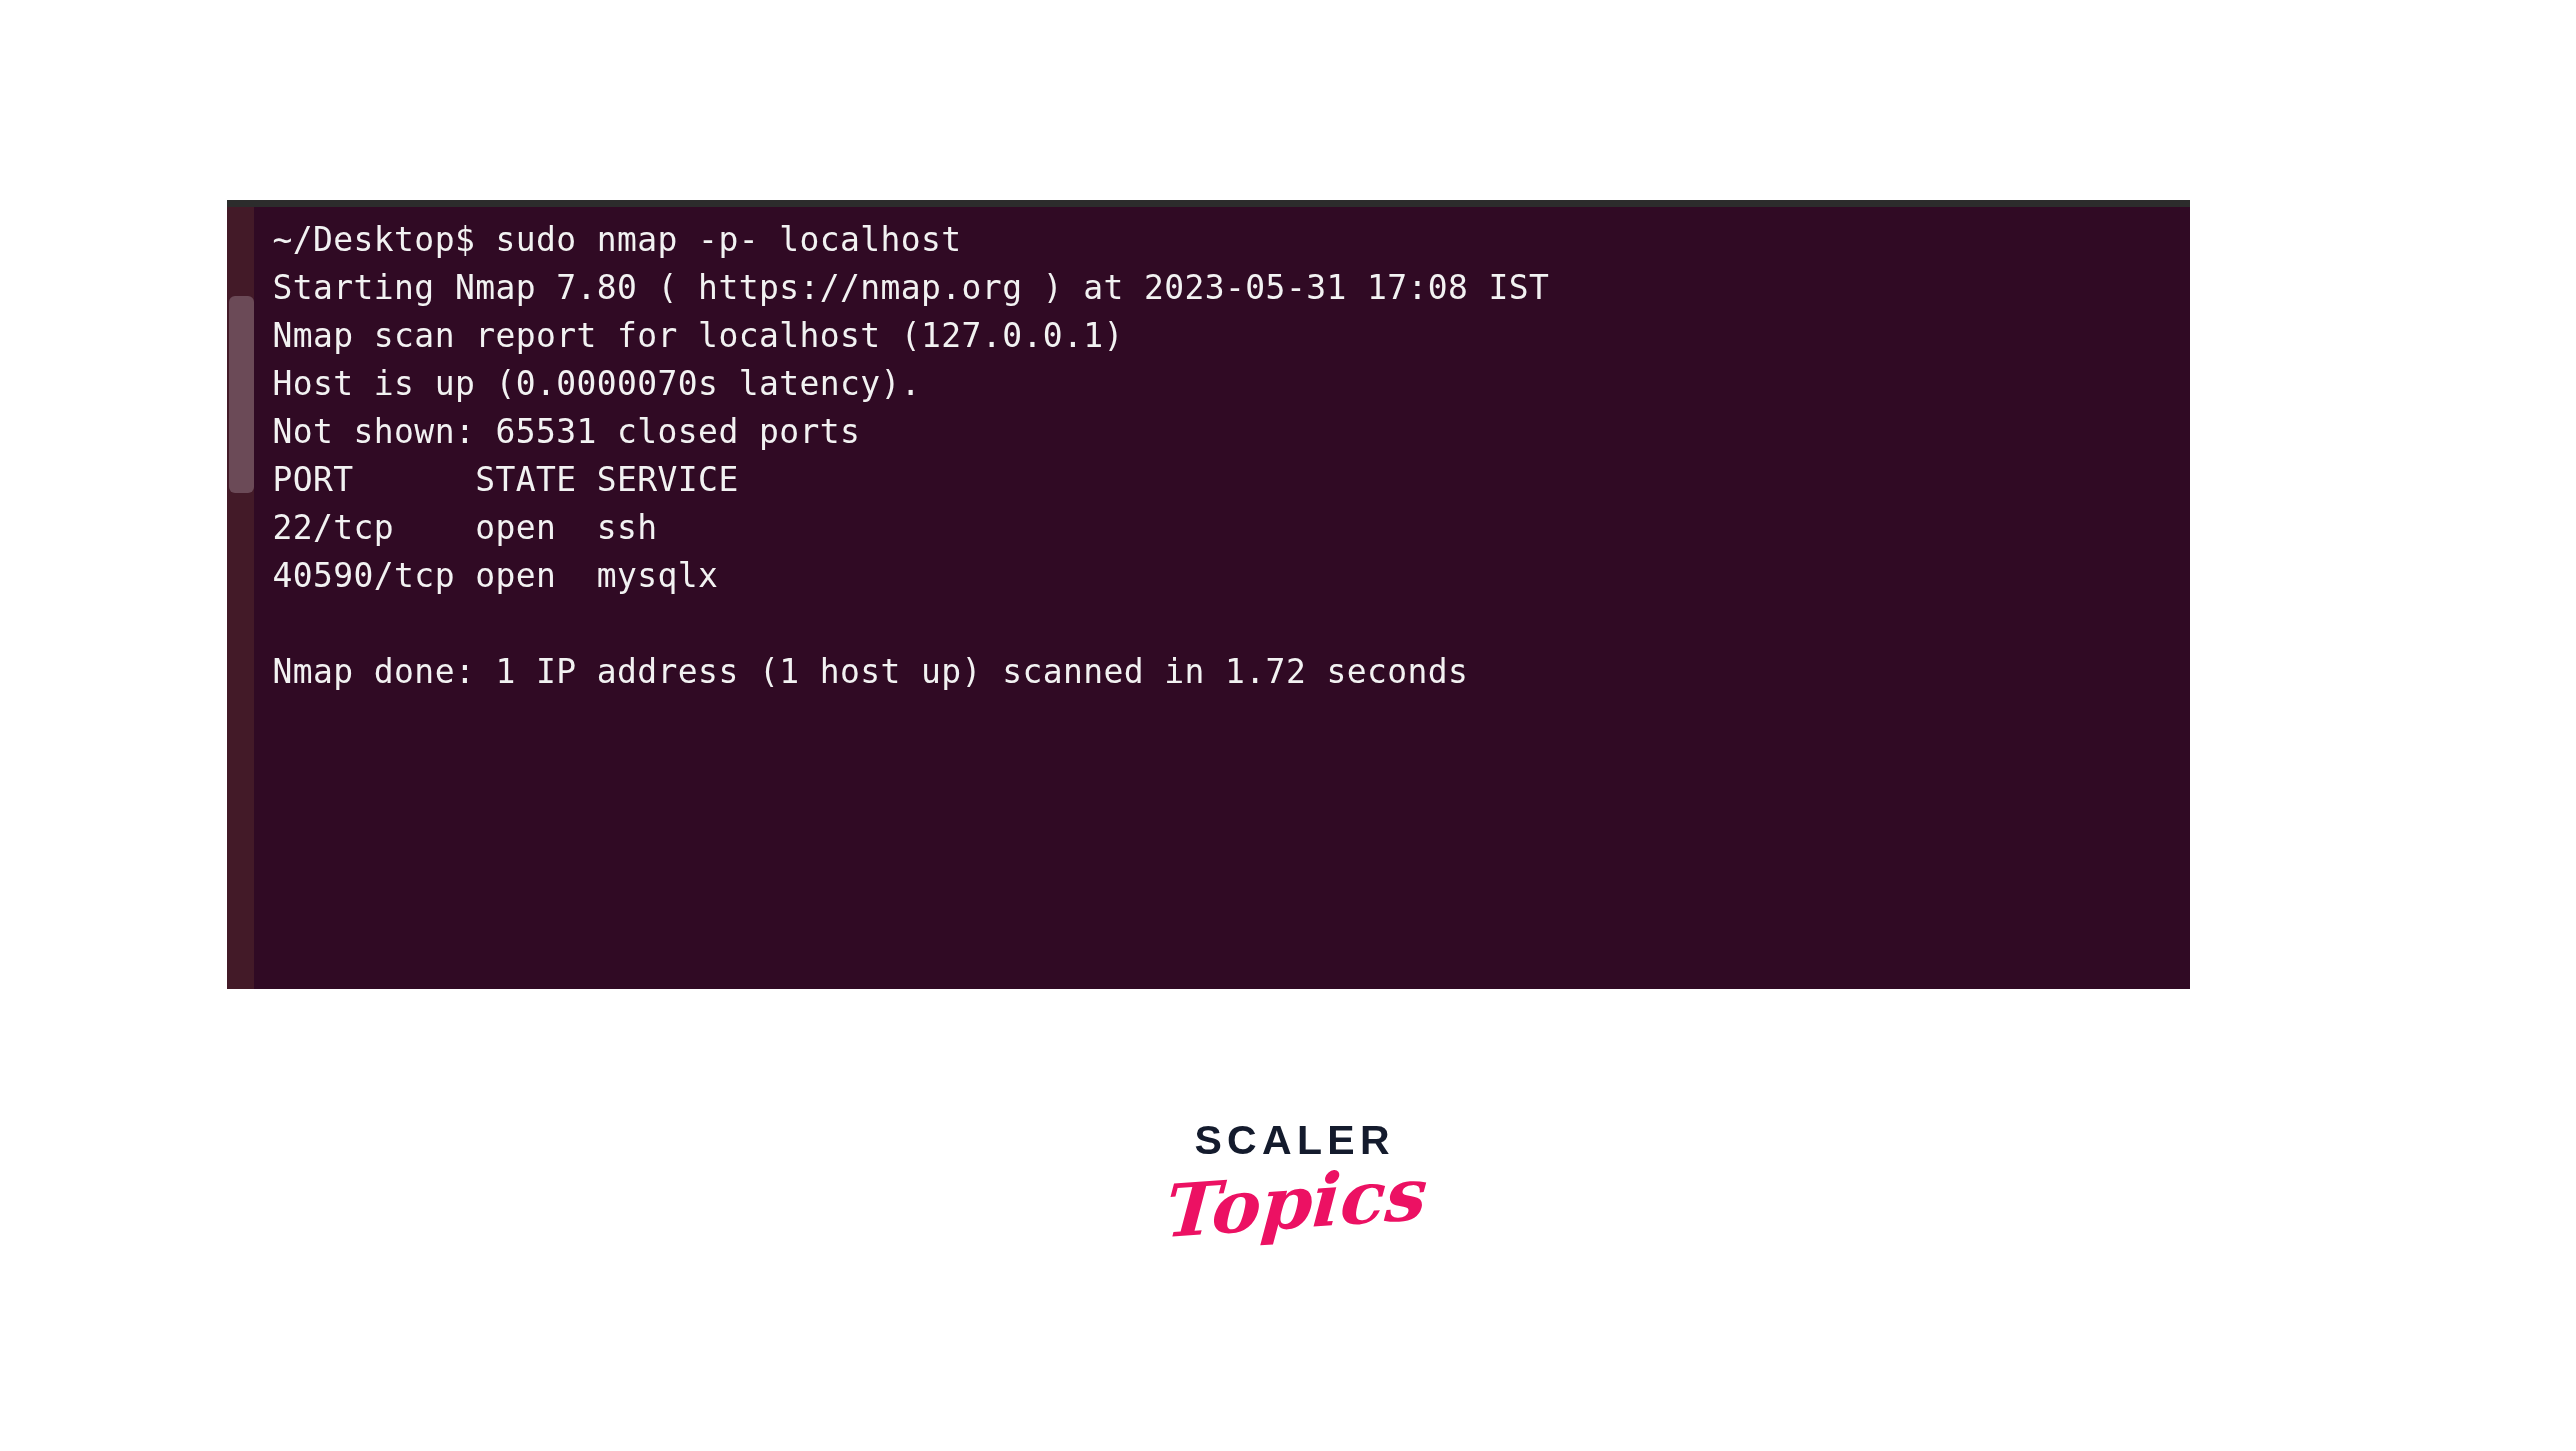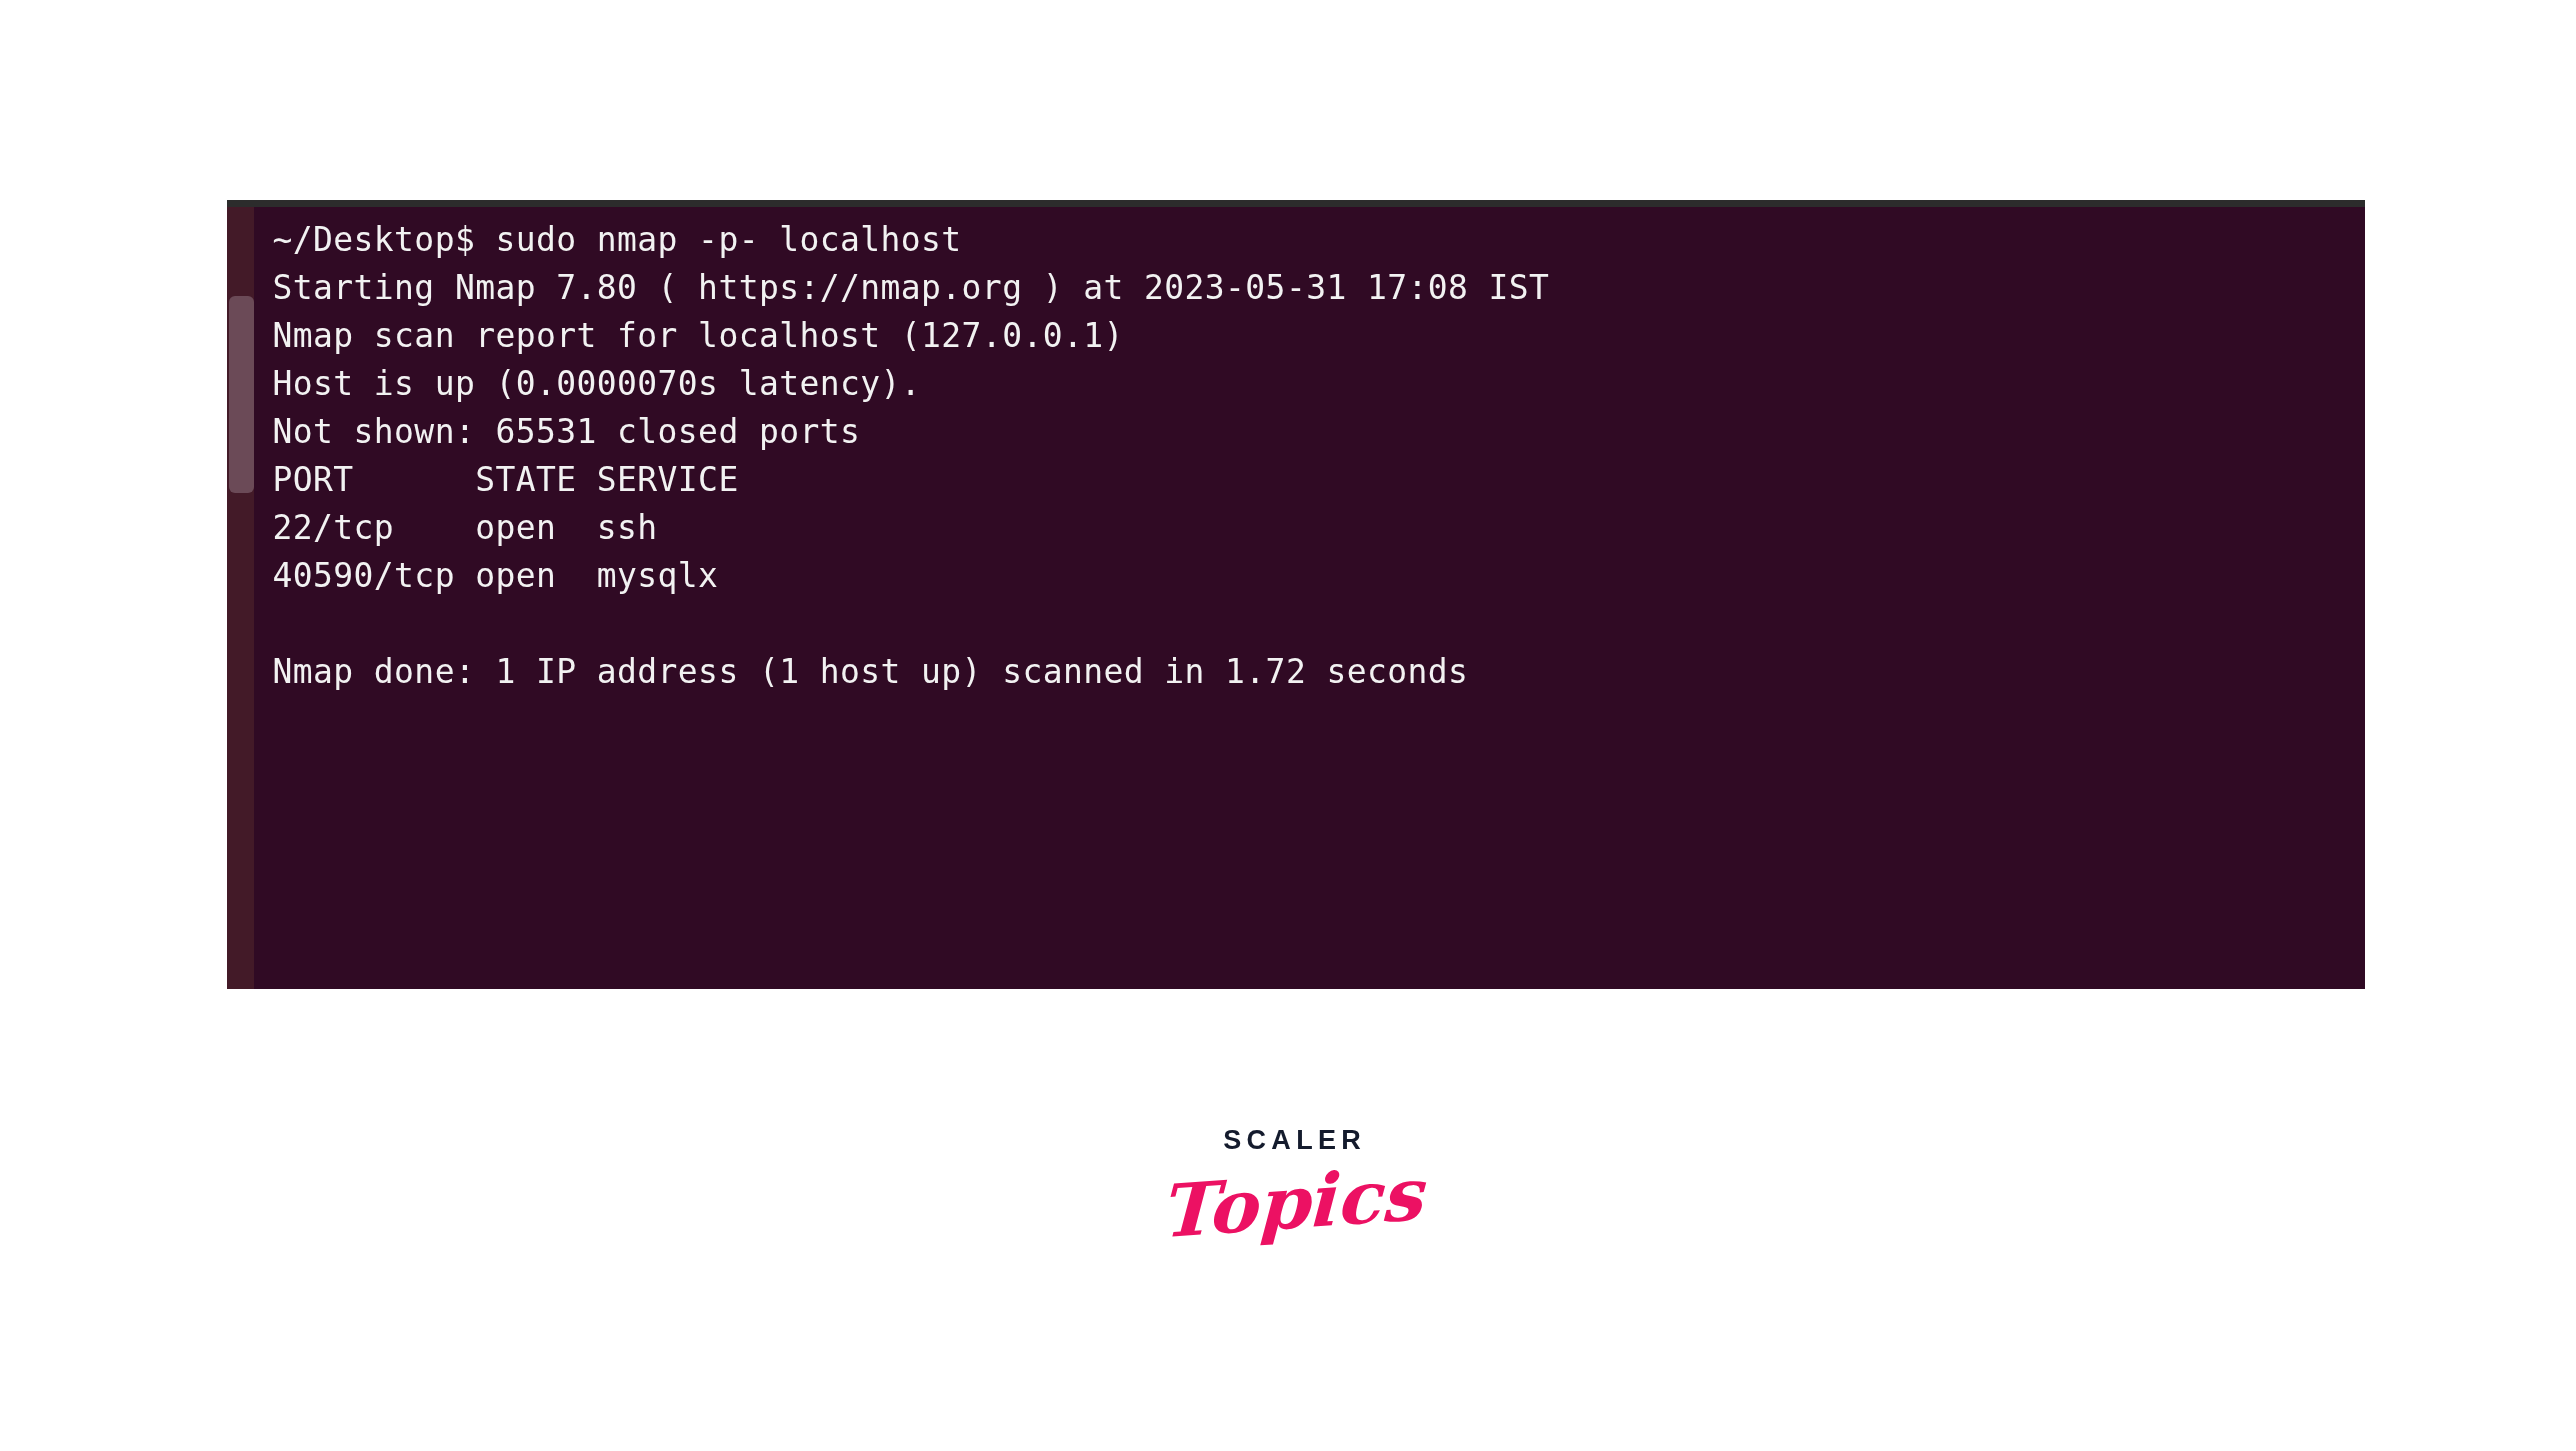--- a/index.html
+++ b/index.html
@@ -14,21 +14,21 @@
     position: relative;
     overflow: hidden;
     font-family: "DejaVu Sans", sans-serif;
   }
 
   
   #terminal-window {
     position: absolute;
     left: 227px;
     top: 200px;
-    width: 2138px;
+    width: 1963px;
     height: 789px;
     overflow: hidden;
     background: #300a24;
   }
 
   #terminal-titlebar {
     position: absolute;
     left: 0;
     top: 0;
     width: 100%;
@@ -83,21 +83,21 @@
     position: absolute;
     left: 1167px;
     top: 1121px;
     width: 250px;
     height: 197px;
     text-align: center;
   }
   #scaler-wordmark {
     font-family: "Liberation Sans", sans-serif;
     font-weight: bold;
-    font-size: 27px;
+    font-size: 41px;
     letter-spacing: 5.3px;
     color: #141b2d;
     line-height: 39px;
     margin-left: 5.3px;
   }
   #topics-wordmark-wrap {
     margin-top: -3px;
     height: 114px;
     position: relative;
   }

